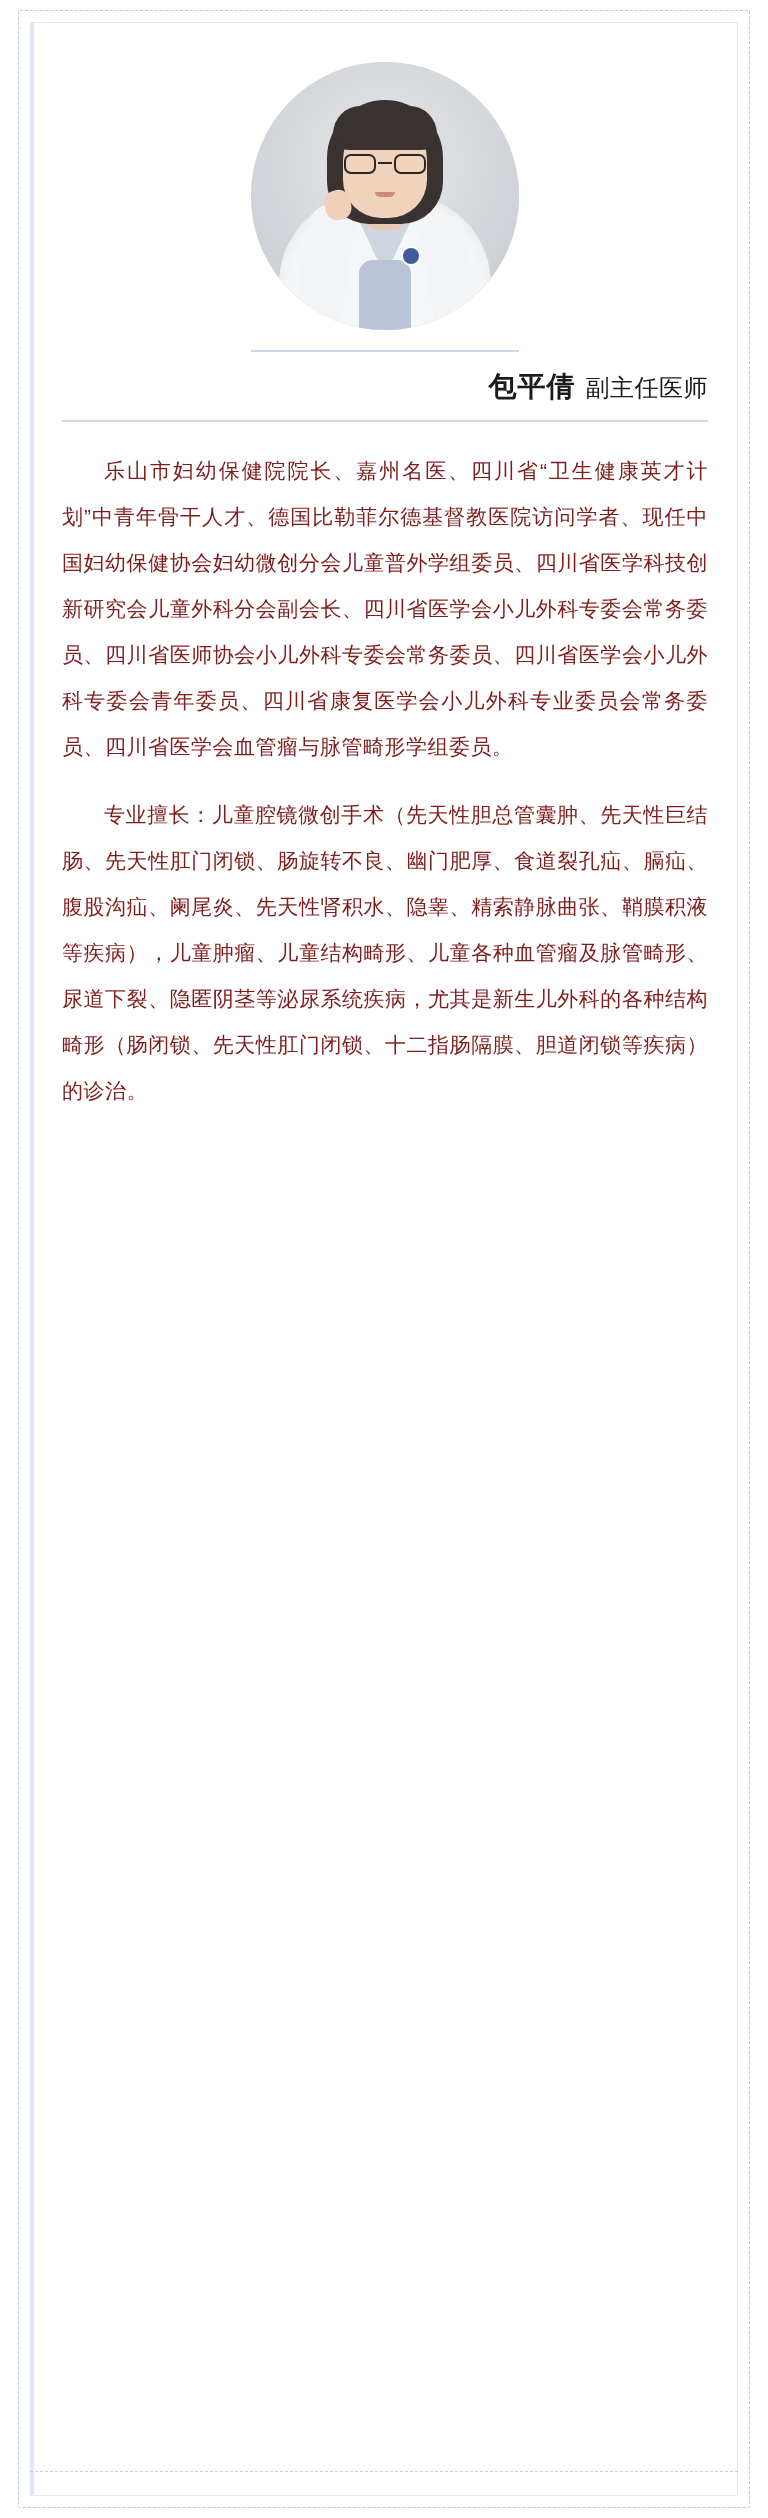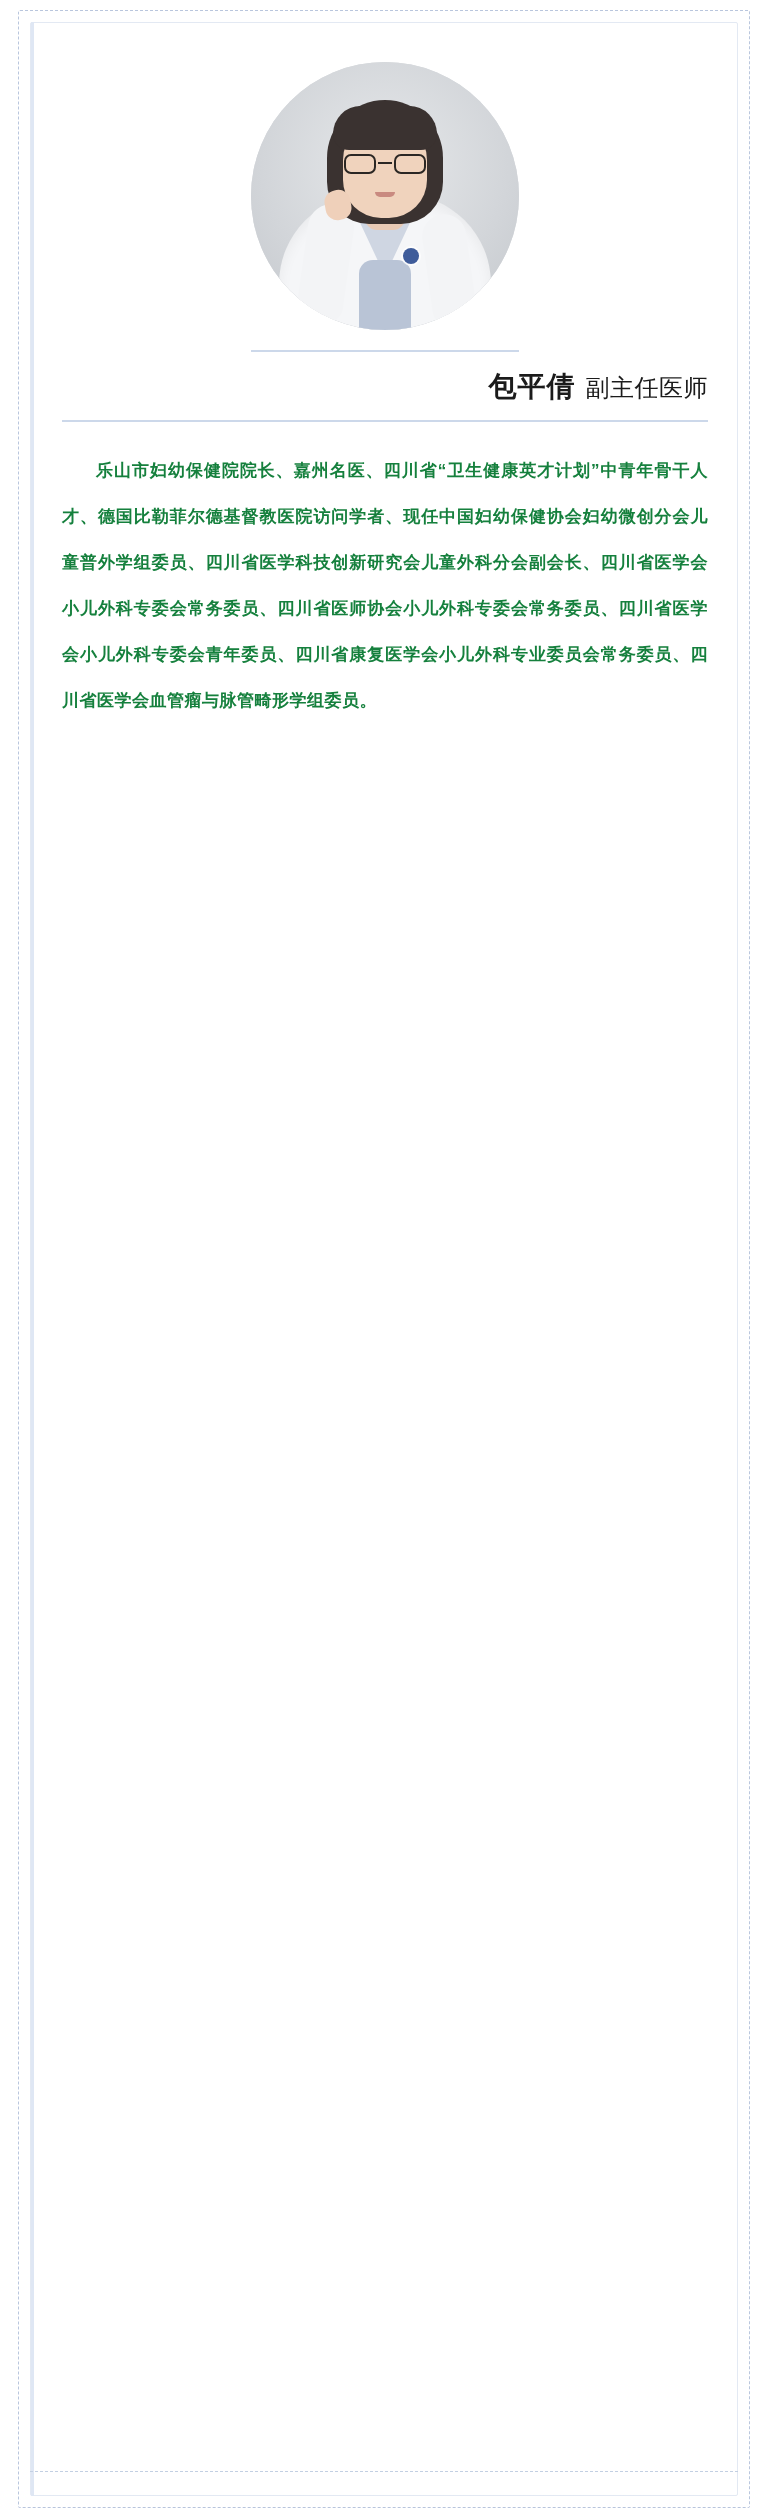--- a/index.html
+++ b/index.html
@@ -273,29 +273,28 @@
   }
   .name-rule-bottom {
     width: 100%;
     height: 2px;
     background: #ccd8ea;
     margin: 0 auto 26px auto;
   }
 
   
   .para {
-    font-size: 17px;
+    font-size: 21px;
     line-height: 46px;
-    color: #15803d;
+    color: #7f1d1d;
     text-align: justify;
     text-justify: inter-ideograph;
     text-indent: 2em;
     margin: 0 0 22px 0;
     letter-spacing: 0.5px;
-    font-weight: bold;
   }
   .para.last { margin-bottom: 0; }
 
   
   .bottom-strip {
     position: absolute;
     left: 30px;
     right: 30px;
     bottom: 46px;
     border-top: 1px dashed #c3cfe2;
@@ -336,17 +335,18 @@
 
     <div class="name-rule-top"></div>
 
     <div class="name-row">
       <span class="name">包平倩</span><span class="title">副主任医师</span>
     </div>
 
     <div class="name-rule-bottom"></div>
 
     <p class="para">乐山市妇幼保健院院长、嘉州名医、四川省“卫生健康英才计划”中青年骨干人才、德国比勒菲尔德基督教医院访问学者、现任中国妇幼保健协会妇幼微创分会儿童普外学组委员、四川省医学科技创新研究会儿童外科分会副会长、四川省医学会小儿外科专委会常务委员、四川省医师协会小儿外科专委会常务委员、四川省医学会小儿外科专委会青年委员、四川省康复医学会小儿外科专业委员会常务委员、四川省医学会血管瘤与脉管畸形学组委员。</p>
+    <p class="para last">专业擅长：儿童腔镜微创手术（先天性胆总管囊肿、先天性巨结肠、先天性肛门闭锁、肠旋转不良、幽门肥厚、食道裂孔疝、膈疝、腹股沟疝、阑尾炎、先天性肾积水、隐睾、精索静脉曲张、鞘膜积液等疾病），儿童肿瘤、儿童结构畸形、儿童各种血管瘤及脉管畸形、尿道下裂、隐匿阴茎等泌尿系统疾病，尤其是新生儿外科的各种结构畸形（肠闭锁、先天性肛门闭锁、十二指肠隔膜、胆道闭锁等疾病）的诊治。</p>
 
   </div>
 
   <div class="bottom-strip"></div>
 </div>
 
 </body></html>

